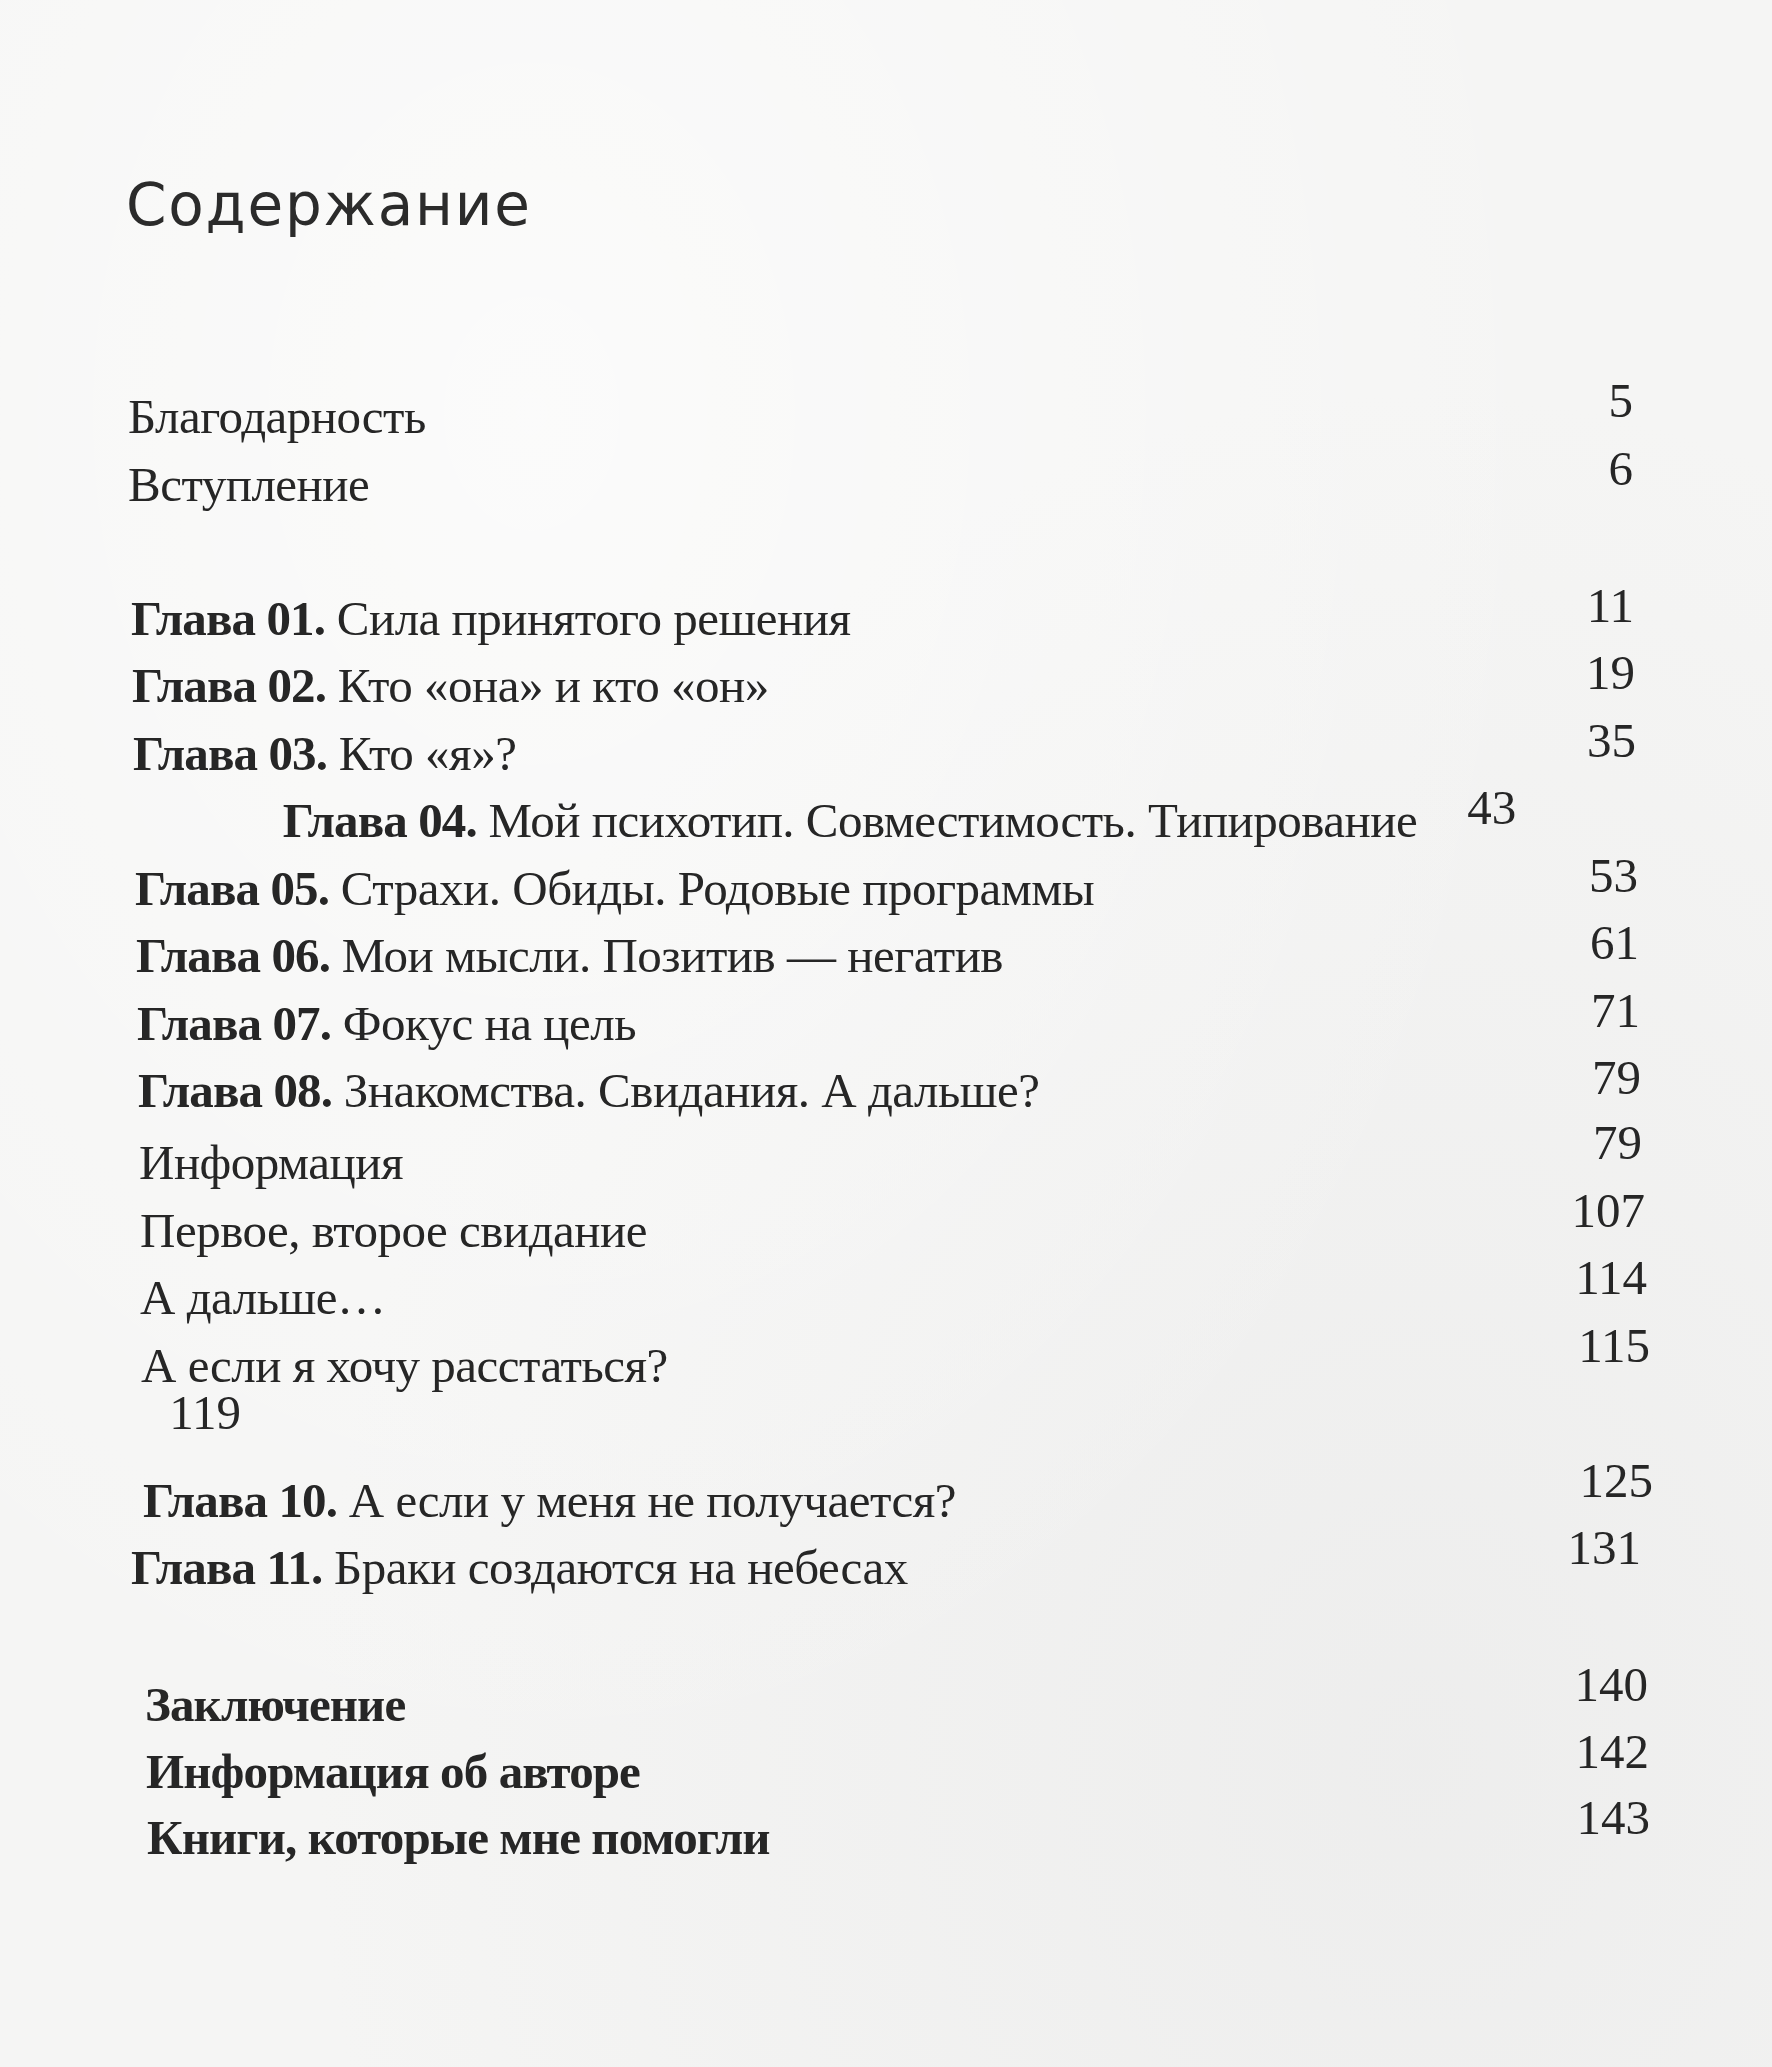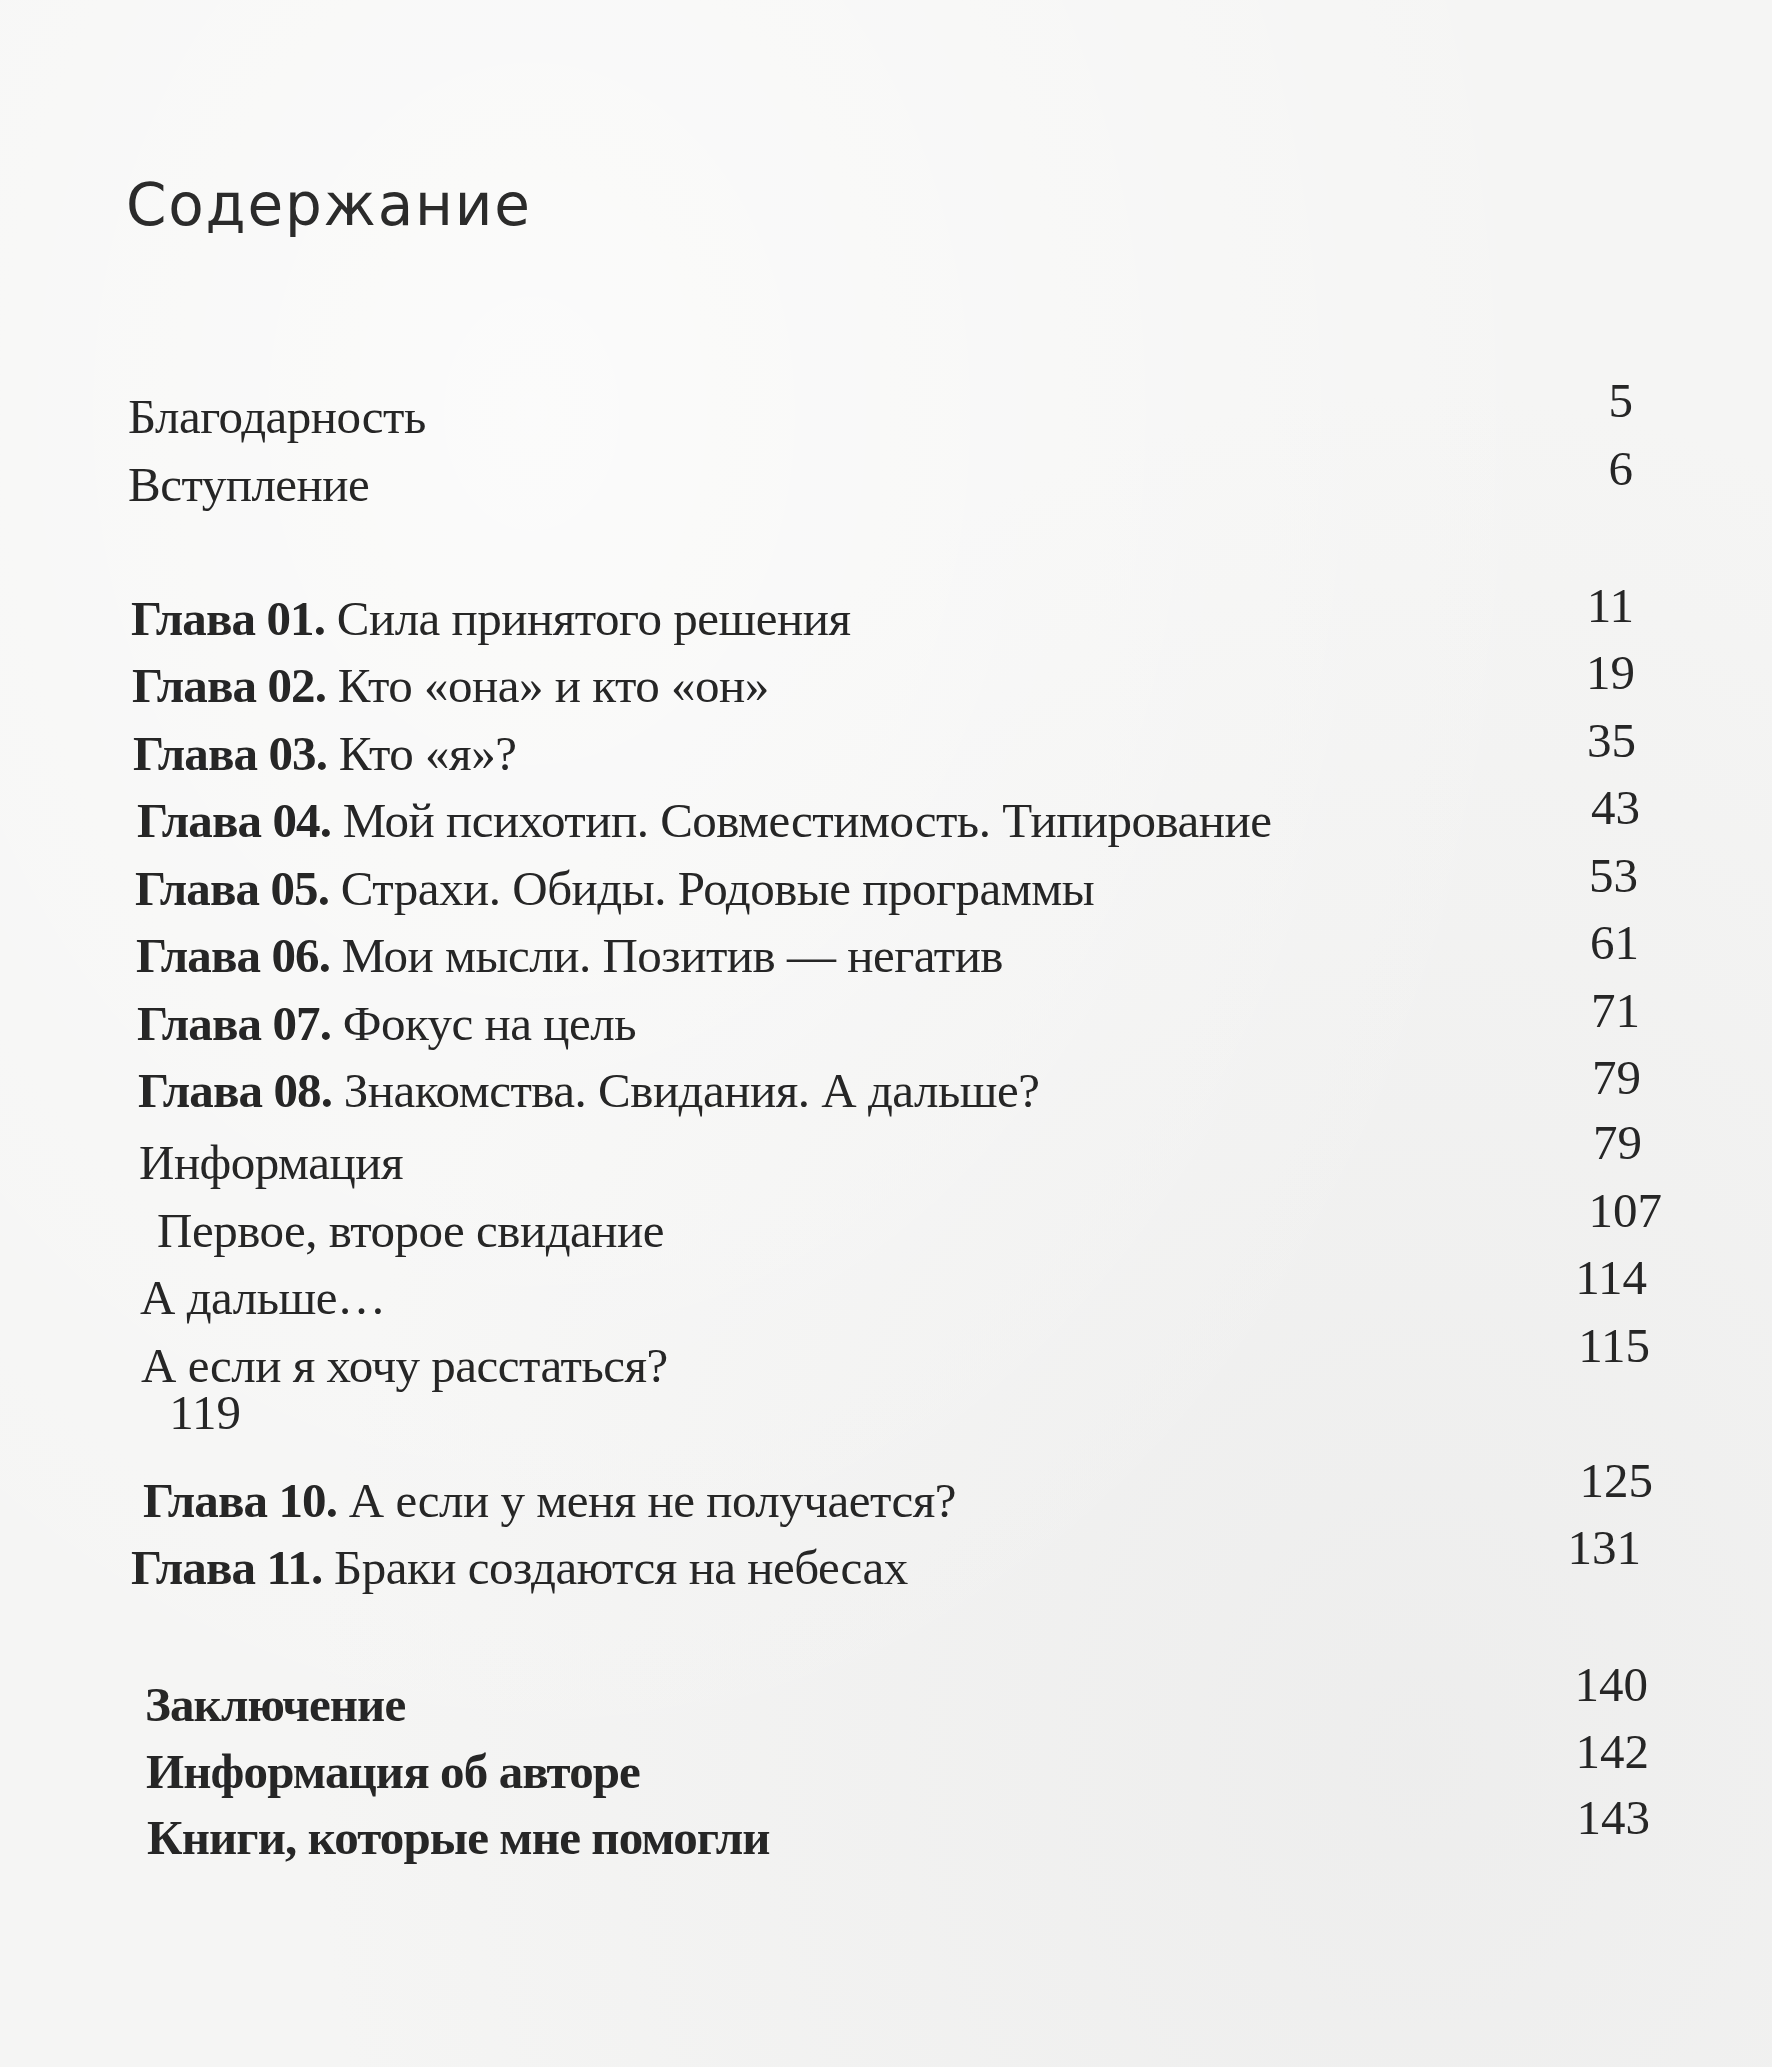--- a/index.html
+++ b/index.html
@@ -86,21 +86,21 @@
     <span class="page-num" style="position:relative; top:-12.6px;">11</span>
   </div>
   <div class="toc-row" style="left:132px; top:654px; width:1503px;">
     <span class="label"><span class="num">Глава 02.</span> <span class="text">Кто «она» и кто «он»</span></span>
     <span class="page-num" style="position:relative; top:-12.6px;">19</span>
   </div>
   <div class="toc-row" style="left:133px; top:722px; width:1503px;">
     <span class="label"><span class="num">Глава 03.</span> <span class="text">Кто «я»?</span></span>
     <span class="page-num" style="position:relative; top:-12.6px;">35</span>
   </div>
-  <div class="toc-row" style="left:137px; top:789px; width:1503px;">
+  <div class="toc-row" style="left:148px; top:789px; width:1503px;justify-content:center;">
     <span class="label"><span class="num">Глава 04.</span> <span class="text">Мой психотип. Совместимость. Типирование</span></span>
     <span class="page-num" style="position:relative; top:-12.6px;">43</span>
   </div>
   <div class="toc-row" style="left:135px; top:857px; width:1503px;">
     <span class="label"><span class="num">Глава 05.</span> <span class="text">Страхи. Обиды. Родовые программы</span></span>
     <span class="page-num" style="position:relative; top:-12.6px;">53</span>
   </div>
   <div class="toc-row" style="left:136px; top:924px; width:1503px;">
     <span class="label"><span class="num">Глава 06.</span> <span class="text">Мои мысли. Позитив — негатив</span></span>
     <span class="page-num" style="position:relative; top:-12.6px;">61</span>
@@ -110,21 +110,21 @@
     <span class="page-num" style="position:relative; top:-12.6px;">71</span>
   </div>
   <div class="toc-row" style="left:138px; top:1059px; width:1503px;">
     <span class="label"><span class="num">Глава 08.</span> <span class="text">Знакомства. Свидания. А дальше?</span></span>
     <span class="page-num" style="position:relative; top:-12.6px;">79</span>
   </div>
   <div class="toc-row" style="left:139px; top:1131px; width:1503px;">
     <span class="label"><span class="text">Информация</span></span>
     <span class="page-num" style="position:relative; top:-20px;">79</span>
   </div>
-  <div class="toc-row" style="left:157px; top:1199px; width:1505px;">
+  <div class="toc-row" style="left:140px; top:1199px; width:1505px;">
     <span class="label"><span class="text">Первое, второе свидание</span></span>
     <span class="page-num" style="position:relative; top:-20px;">107</span>
   </div>
   <div class="toc-row" style="left:140px; top:1266px; width:1507px;">
     <span class="label"><span class="text">А дальше…</span></span>
     <span class="page-num" style="position:relative; top:-20px;">114</span>
   </div>
   <div class="toc-row" style="left:141px; top:1334px; width:1509px;align-items:center;">
     <span class="label"><span class="text">А если я хочу расстаться?</span></span>
     <span class="page-num" style="position:relative; top:-20px;">115</span>

